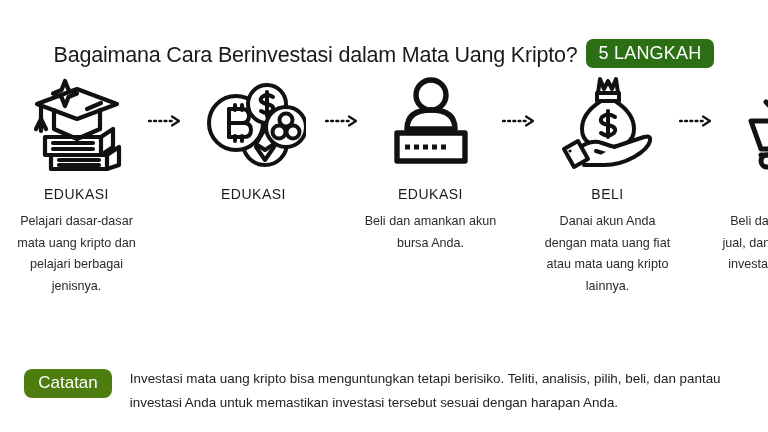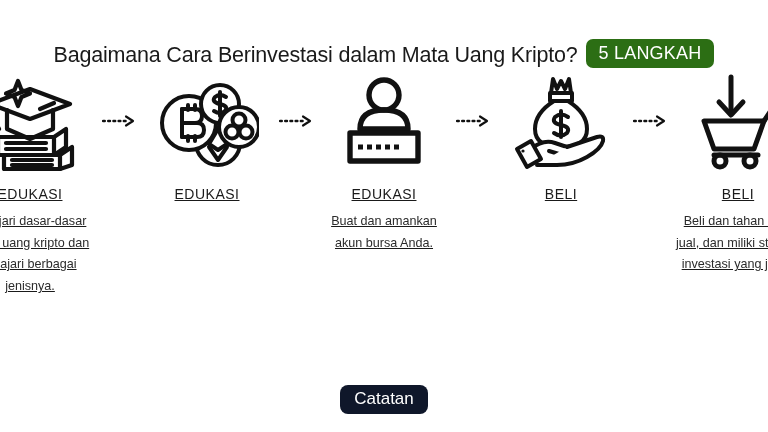--- a/index.html
+++ b/index.html
@@ -42,24 +42,22 @@
     padding: 5px 13px 6px;
     border-radius: 7px;
     white-space: nowrap;
     line-height: 1;
   }
 
   
   .steps {
     display: flex;
     align-items: flex-start;
-    justify-content: center;
-    padding: 0 14px;
+    padding: 0 6px;
     box-sizing: border-box;
-    text-decoration: underline;
   }
   .step {
     width: 141px;
     display: flex;
     flex-direction: column;
     align-items: center;
     flex: 0 0 auto;
   }
   .icon-box {
     height: 106px;
@@ -101,21 +99,21 @@
     right: 0;
     bottom: 18px;
     display: flex;
     align-items: flex-start;
     justify-content: center;
     gap: 18px;
     padding: 0 22px;
     box-sizing: border-box;
   }
   .note-badge {
-    background: #0f172a;
+    background: #4d7c0f;
     color: #ffffff;
     font-size: 17px;
     font-weight: 400;
     padding: 5px 14px 7px;
     border-radius: 8px;
     white-space: nowrap;
     line-height: 1;
     margin-top: 2px;
   }
   .note-text {
@@ -218,21 +216,21 @@
         <g fill="#111111" stroke="none">
           <rect x="35" y="73.5" width="5" height="5"></rect>
           <rect x="44" y="73.5" width="5" height="5"></rect>
           <rect x="53" y="73.5" width="5" height="5"></rect>
           <rect x="62" y="73.5" width="5" height="5"></rect>
           <rect x="26" y="73.5" width="5" height="5"></rect>
         </g>
       </svg>
     </div>
     <div class="step-label">EDUKASI</div>
-    <div class="step-desc">Buat dan amankan akun bursa Anda.</div>
+    <div class="step-desc">Beli dan amankan akun bursa Anda.</div>
   </div>
 
   <div class="connector">
     <svg width="34" height="14" viewBox="0 0 34 14">
       <line x1="1" y1="7" x2="25" y2="7" stroke="#111111" stroke-width="2.4" stroke-dasharray="1.8 3.4" stroke-linecap="round"></line>
       <path d="M24 2.5 L31 7 L24 11.5" fill="none" stroke="#111111" stroke-width="2.2" stroke-linejoin="round" stroke-linecap="round"></path>
     </svg>
   </div>
 
   <div class="step">
@@ -249,20 +247,21 @@
         <path d="M59 46 Q52 41 46 46 Q42 52 52 54 Q62 56 58 62 Q52 67 45 62"></path>
 
         <path d="M22 78 Q34 68 46 72 L58 76 Q63 78 60 82 Q57 85 50 83 L40 80" fill="#ffffff"></path>
         <path d="M58 76 Q76 70 88 66 Q95 64 94 70 Q92 78 78 86 Q64 94 48 94 L28 94" fill="#ffffff"></path>
 
         <path d="M8 78 L22 70 L32 88 L18 96 Z" fill="#ffffff"></path>
         <circle cx="14" cy="80" r="1.6" fill="#111111" stroke="none"></circle>
       </svg>
     </div>
     <div class="step-label">BELI</div>
+    <div class="step-desc">Danai akun Anda dengan mata uang fiat atau mata uang kripto lainnya.</div>
   </div>
 
   <div class="connector">
     <svg width="34" height="14" viewBox="0 0 34 14">
       <line x1="1" y1="7" x2="25" y2="7" stroke="#111111" stroke-width="2.4" stroke-dasharray="1.8 3.4" stroke-linecap="round"></line>
       <path d="M24 2.5 L31 7 L24 11.5" fill="none" stroke="#111111" stroke-width="2.2" stroke-linejoin="round" stroke-linecap="round"></path>
     </svg>
   </div>
 
   <div class="step">
@@ -283,13 +282,14 @@
       </svg>
     </div>
     <div class="step-label">BELI</div>
     <div class="step-desc">Beli dan tahan atau jual, dan miliki strategi investasi yang jelas.</div>
   </div>
 
 </div>
 
 <div class="footer">
   <div class="note-badge">Catatan</div>
+  <div class="note-text">Investasi mata uang kripto bisa menguntungkan tetapi berisiko. Teliti, analisis, pilih, beli, dan pantau investasi Anda untuk memastikan investasi tersebut sesuai dengan harapan Anda.</div>
 </div>
 
 </body></html>

